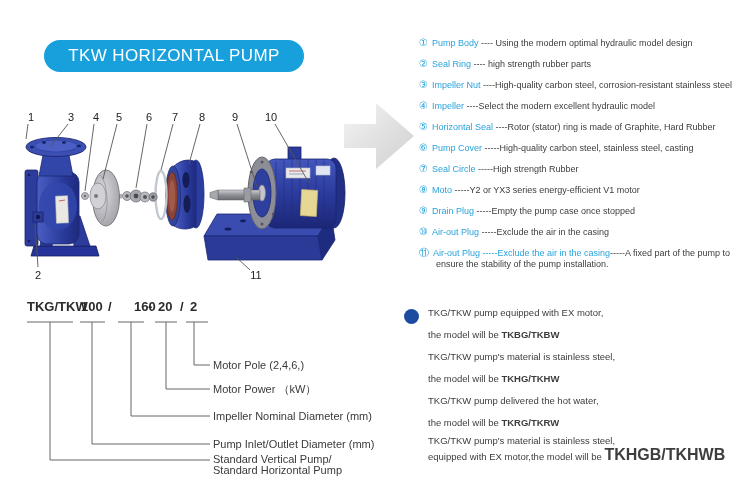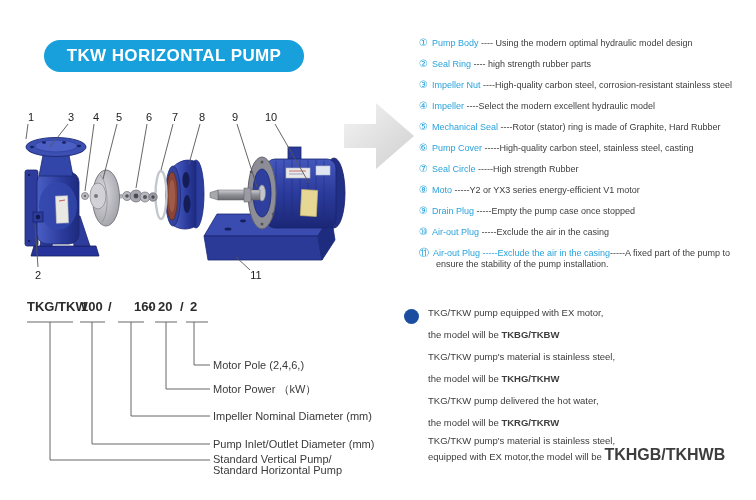--- a/index.html
+++ b/index.html
@@ -4,21 +4,21 @@
 <style>
   * { margin:0; padding:0; box-sizing:border-box; }
   body { background:#ffffff; font-family:"Liberation Sans", sans-serif; }
   .canvas { position:relative; width:756px; height:500px; background:#ffffff; overflow:hidden; }
 
   
   .banner {
     position:absolute; left:44px; top:40px; width:260px; height:32px;
     background:#17a0dc; border-radius:17px;
     display:flex; align-items:center; justify-content:center;
-    color:#ffffff; font-weight:bold; font-size:17px; letter-spacing:0.4px;
+    color:#ffffff; font-weight:normal; font-size:17px; letter-spacing:0.4px;
   }
 
   
   .diagram-svg { position:absolute; left:0; top:85px; }
 
   
   .parts-list { position:absolute; left:419px; top:37px; width:337px; }
   .part-item {
     font-size:9px; line-height:11px; margin-bottom:9px;
     padding-left:17px; text-indent:-17px; color:#3d3d3d;
@@ -224,21 +224,21 @@
       <text class="callout-num" x="38" y="279">2</text>
       <text class="callout-num" x="256" y="279">11</text>
     </g>
   </svg>
 
   <div class="parts-list">
     <div class="part-item"><span class="pnum">①</span><span class="pname">Pump Body</span><span class="pdesc"> ---- Using the modern optimal hydraulic model design</span></div>
     <div class="part-item"><span class="pnum">②</span><span class="pname">Seal Ring</span><span class="pdesc"> ---- high strength rubber parts</span></div>
     <div class="part-item"><span class="pnum">③</span><span class="pname">Impeller Nut</span><span class="pdesc"> ----High-quality carbon steel, corrosion-resistant stainless steel</span></div>
     <div class="part-item"><span class="pnum">④</span><span class="pname">Impeller</span><span class="pdesc"> ----Select the modern excellent hydraulic model</span></div>
-    <div class="part-item"><span class="pnum">⑤</span><span class="pname">Mechanical Seal</span><span class="pdesc"> ----Rotor (stator) ring is made of Graphite, Hard Rubber</span></div>
+    <div class="part-item"><span class="pnum">⑤</span><span class="pname">Horizontal Seal</span><span class="pdesc"> ----Rotor (stator) ring is made of Graphite, Hard Rubber</span></div>
     <div class="part-item"><span class="pnum">⑥</span><span class="pname">Pump Cover</span><span class="pdesc"> -----High-quality carbon steel, stainless steel, casting</span></div>
     <div class="part-item"><span class="pnum">⑦</span><span class="pname">Seal Circle</span><span class="pdesc"> -----High strength Rubber</span></div>
     <div class="part-item"><span class="pnum">⑧</span><span class="pname">Moto</span><span class="pdesc"> -----Y2 or YX3 series energy-efficient V1 motor</span></div>
     <div class="part-item"><span class="pnum">⑨</span><span class="pname">Drain Plug</span><span class="pdesc"> -----Empty the pump case once stopped</span></div>
     <div class="part-item"><span class="pnum">⑩</span><span class="pname">Air-out Plug</span><span class="pdesc"> -----Exclude the air in the casing</span></div>
     <div class="part-item"><span class="pnum">⑪</span><span class="pname">Air-out Plug -----Exclude the air in the casing</span><span class="pdesc">-----A fixed part of the pump to ensure the stability of the pump installation.</span></div>
   </div>
 
   <div class="model-block">
     <span class="model-seg" style="left:27px">TKG/TKW</span>

